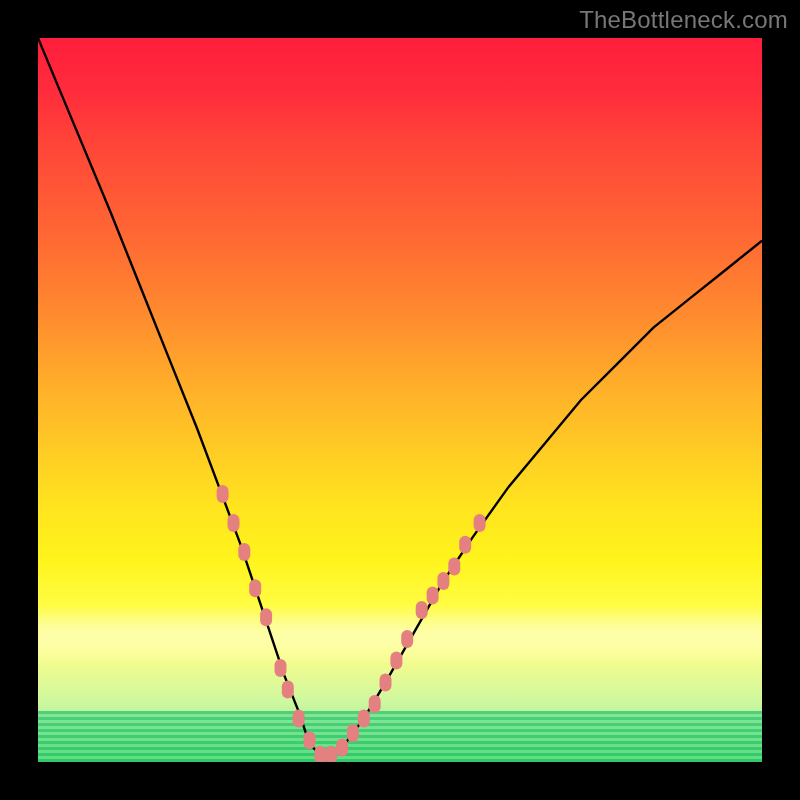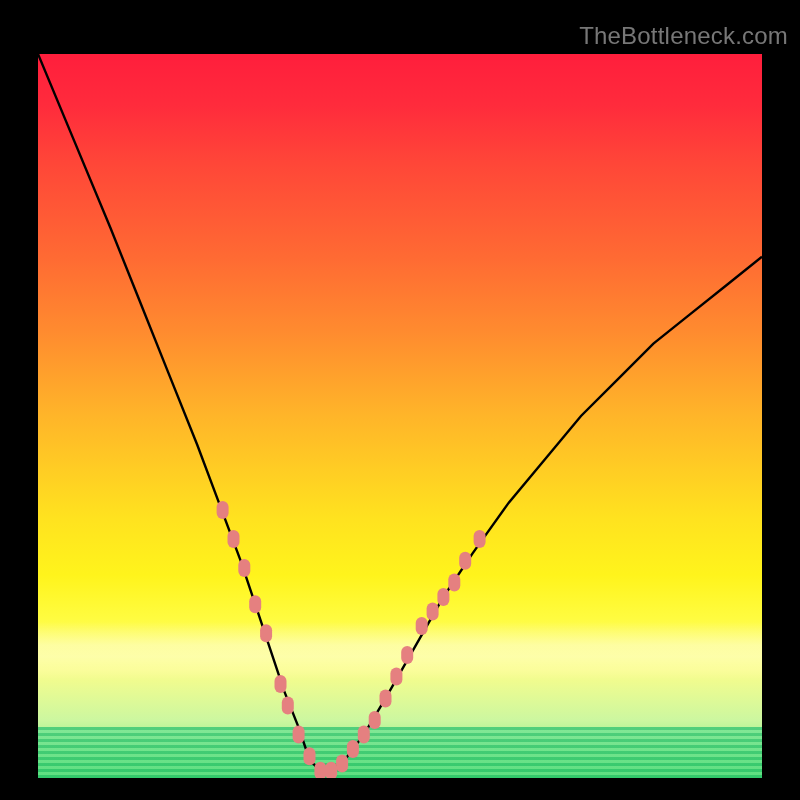--- a/index.html
+++ b/index.html
@@ -6,21 +6,21 @@
     margin: 0;
     padding: 0;
     width: 800px;
     height: 800px;
     background: #000;
     overflow: hidden;
     font-family: Arial, Helvetica, sans-serif;
   }
   .frame {
     position: absolute;
-    top: 16px;
+    top: 0;
     left: 0;
     width: 800px;
     height: 665px;
     background: #000;
   }
   .plot-area {
     position: absolute;
     top: 38px;
     left: 38px;
     width: 724px;

